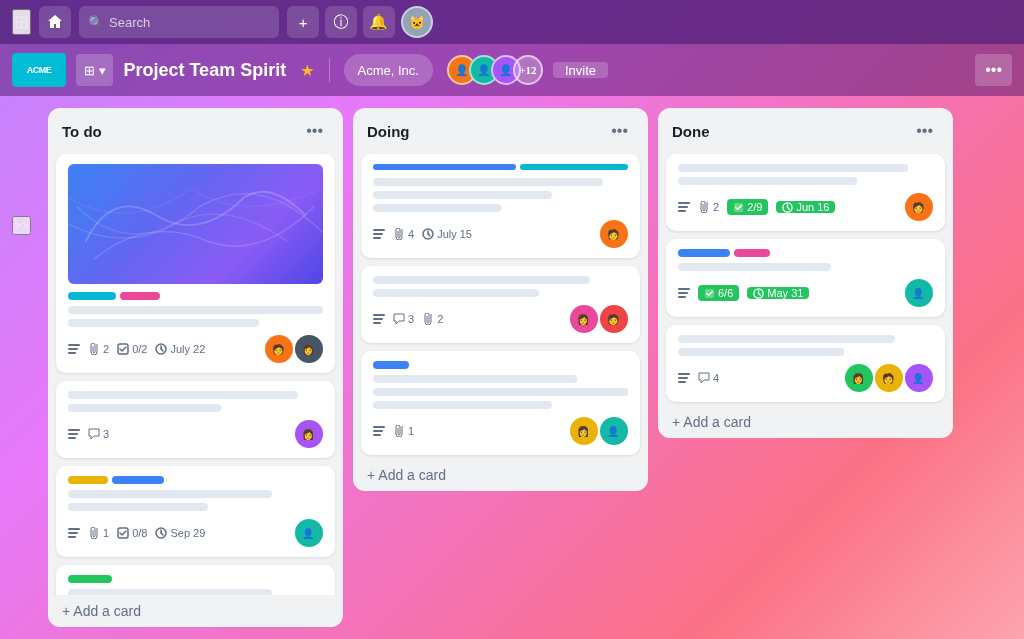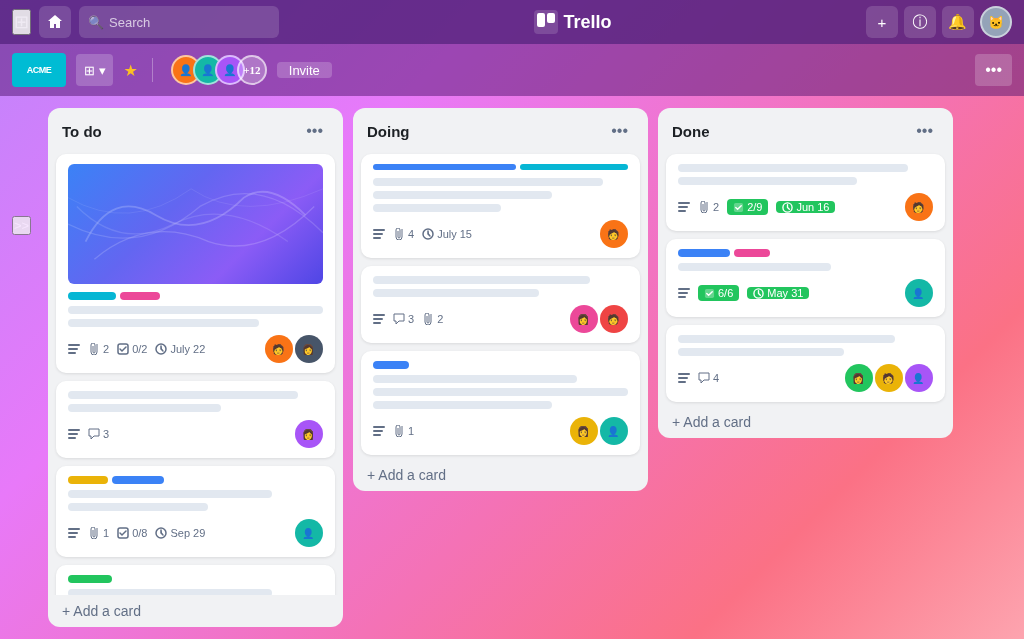--- a/index.html
+++ b/index.html
@@ -448,31 +448,20 @@
   <button class="nav-home-btn">
     <svg width="16" height="16" viewBox="0 0 16 16" fill="white">
       <path d="M8 1L1 7h2v7h4v-4h2v4h4V7h2L8 1z"></path>
     </svg>
   </button>
   <div class="nav-search-wrap">
     <span class="search-icon-nav">🔍</span>
     <input type="text" placeholder="Search" style="">
   </div>
 
-  <div class="nav-center">
-    <div class="nav-center-logo">
-
-      <svg class="trello-logo-icon" viewBox="0 0 24 24" fill="none">
-        <rect width="24" height="24" rx="4" fill="white" opacity="0.15"></rect>
-        <rect x="3" y="3" width="8" height="14" rx="2" fill="white"></rect>
-        <rect x="13" y="3" width="8" height="10" rx="2" fill="white"></rect>
-      </svg>
-      <span style="color:white;font-weight:700;font-size:18px;">Trello</span>
-    </div>
-  </div>
 
   <div class="nav-right">
     <button class="nav-icon-btn">+</button>
     <button class="nav-icon-btn">
       <span>ⓘ</span>
     </button>
     <button class="nav-icon-btn">
       <span>🔔</span>
     </button>
     <div class="avatar-nav av-gray">
@@ -480,22 +469,24 @@
     </div>
   </div>
 </nav>
 
 <header class="board-header">
   <div class="acme-logo">ACME</div>
   <button class="board-icon-btn">
     <span>⊞</span>
     <span>▾</span>
   </button>
+  <span class="board-title">Project Team Spirit</span>
   <button class="star-btn">★</button>
   <div class="divider-v"></div>
+  <button class="workspace-btn">Acme, Inc.</button>
   <div class="member-avatars">
     <div class="member-avatar av-orange">
       <span>👤</span>
     </div>
     <div class="member-avatar av-teal">
       <span>👤</span>
     </div>
     <div class="member-avatar av-purple">
       <span>👤</span>
     </div>

